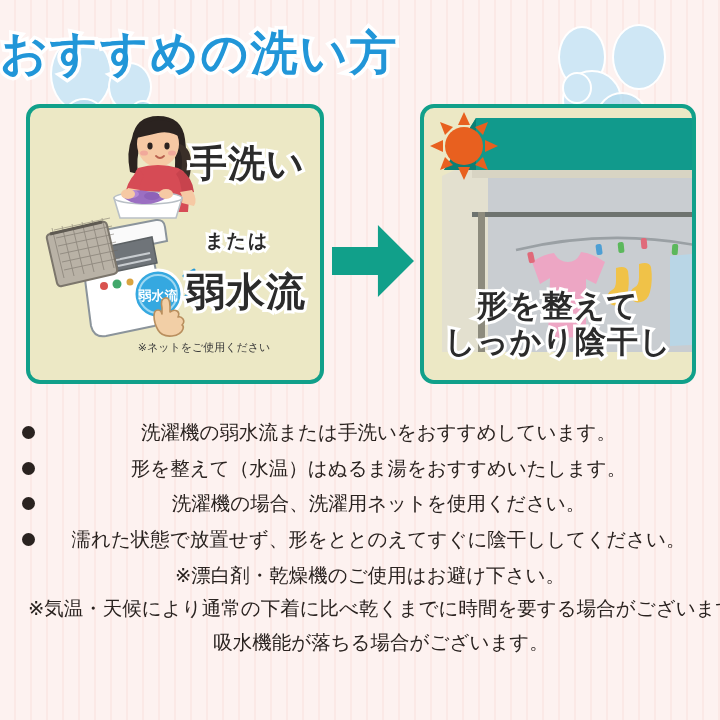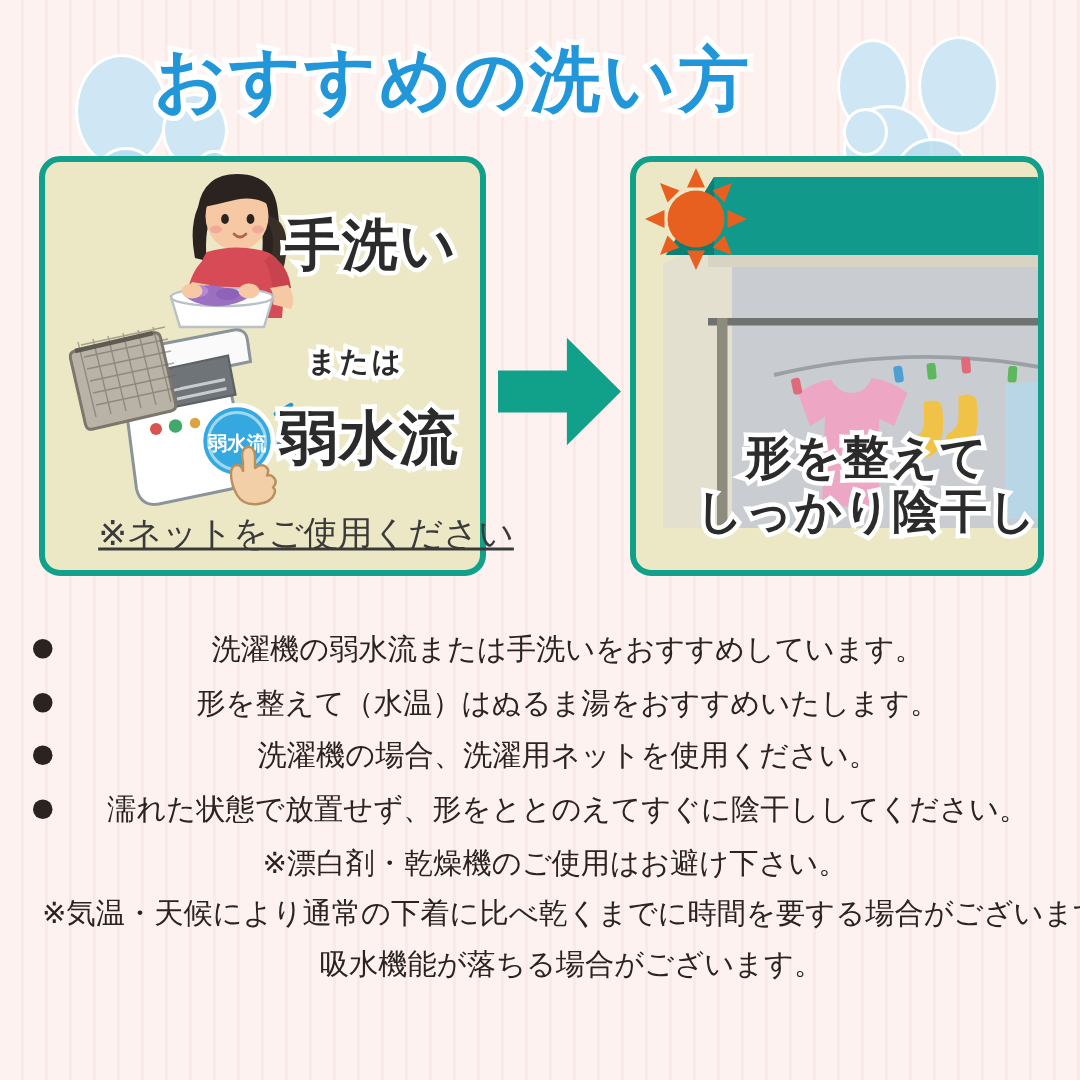--- a/index.html
+++ b/index.html
@@ -37,21 +37,21 @@
     box-sizing: border-box;
   }
   .bubble.over { background: rgba(180, 218, 238, 0.82); }
 
   
   .title {
     position: absolute;
     left: 0;
     top: 22px;
     width: 604px;
-    text-align: center;
+    text-align: left;
     font-size: 47px;
     font-weight: bold;
     letter-spacing: 2px;
     color: #2196d8;
     -webkit-text-stroke: 7px #ffffff;
     paint-order: stroke fill;
     z-index: 5;
     white-space: nowrap;
   }
 
@@ -93,36 +93,34 @@
   #label-tearai { left: 190px; top: 139px; font-size: 37px; letter-spacing: 1px; }
   #label-matawa { left: 205px; top: 228px; font-size: 19px; letter-spacing: 2px; }
   #label-jaku   { left: 186px; top: 265px; font-size: 39px; letter-spacing: 1px; }
 
   #label-net {
     position: absolute;
     left: 26px;
     top: 340px;
     width: 356px;
     text-align: center;
-    font-size: 23px;
+    font-size: 11px;
     color: #3a3a3a;
     z-index: 6;
     white-space: nowrap;
-    text-decoration: underline;
   }
 
   
   #caption-dry {
     position: absolute;
     left: 420px;
     top: 288px;
     width: 276px;
     text-align: center;
     z-index: 6;
-    padding-left: 20px;
   }
   #caption-dry span {
     display: block;
     font-size: 31px;
     font-weight: bold;
     color: #2b2b2b;
     -webkit-text-stroke: 6px #ffffff;
     paint-order: stroke fill;
     line-height: 1.16;
     letter-spacing: 1px;

